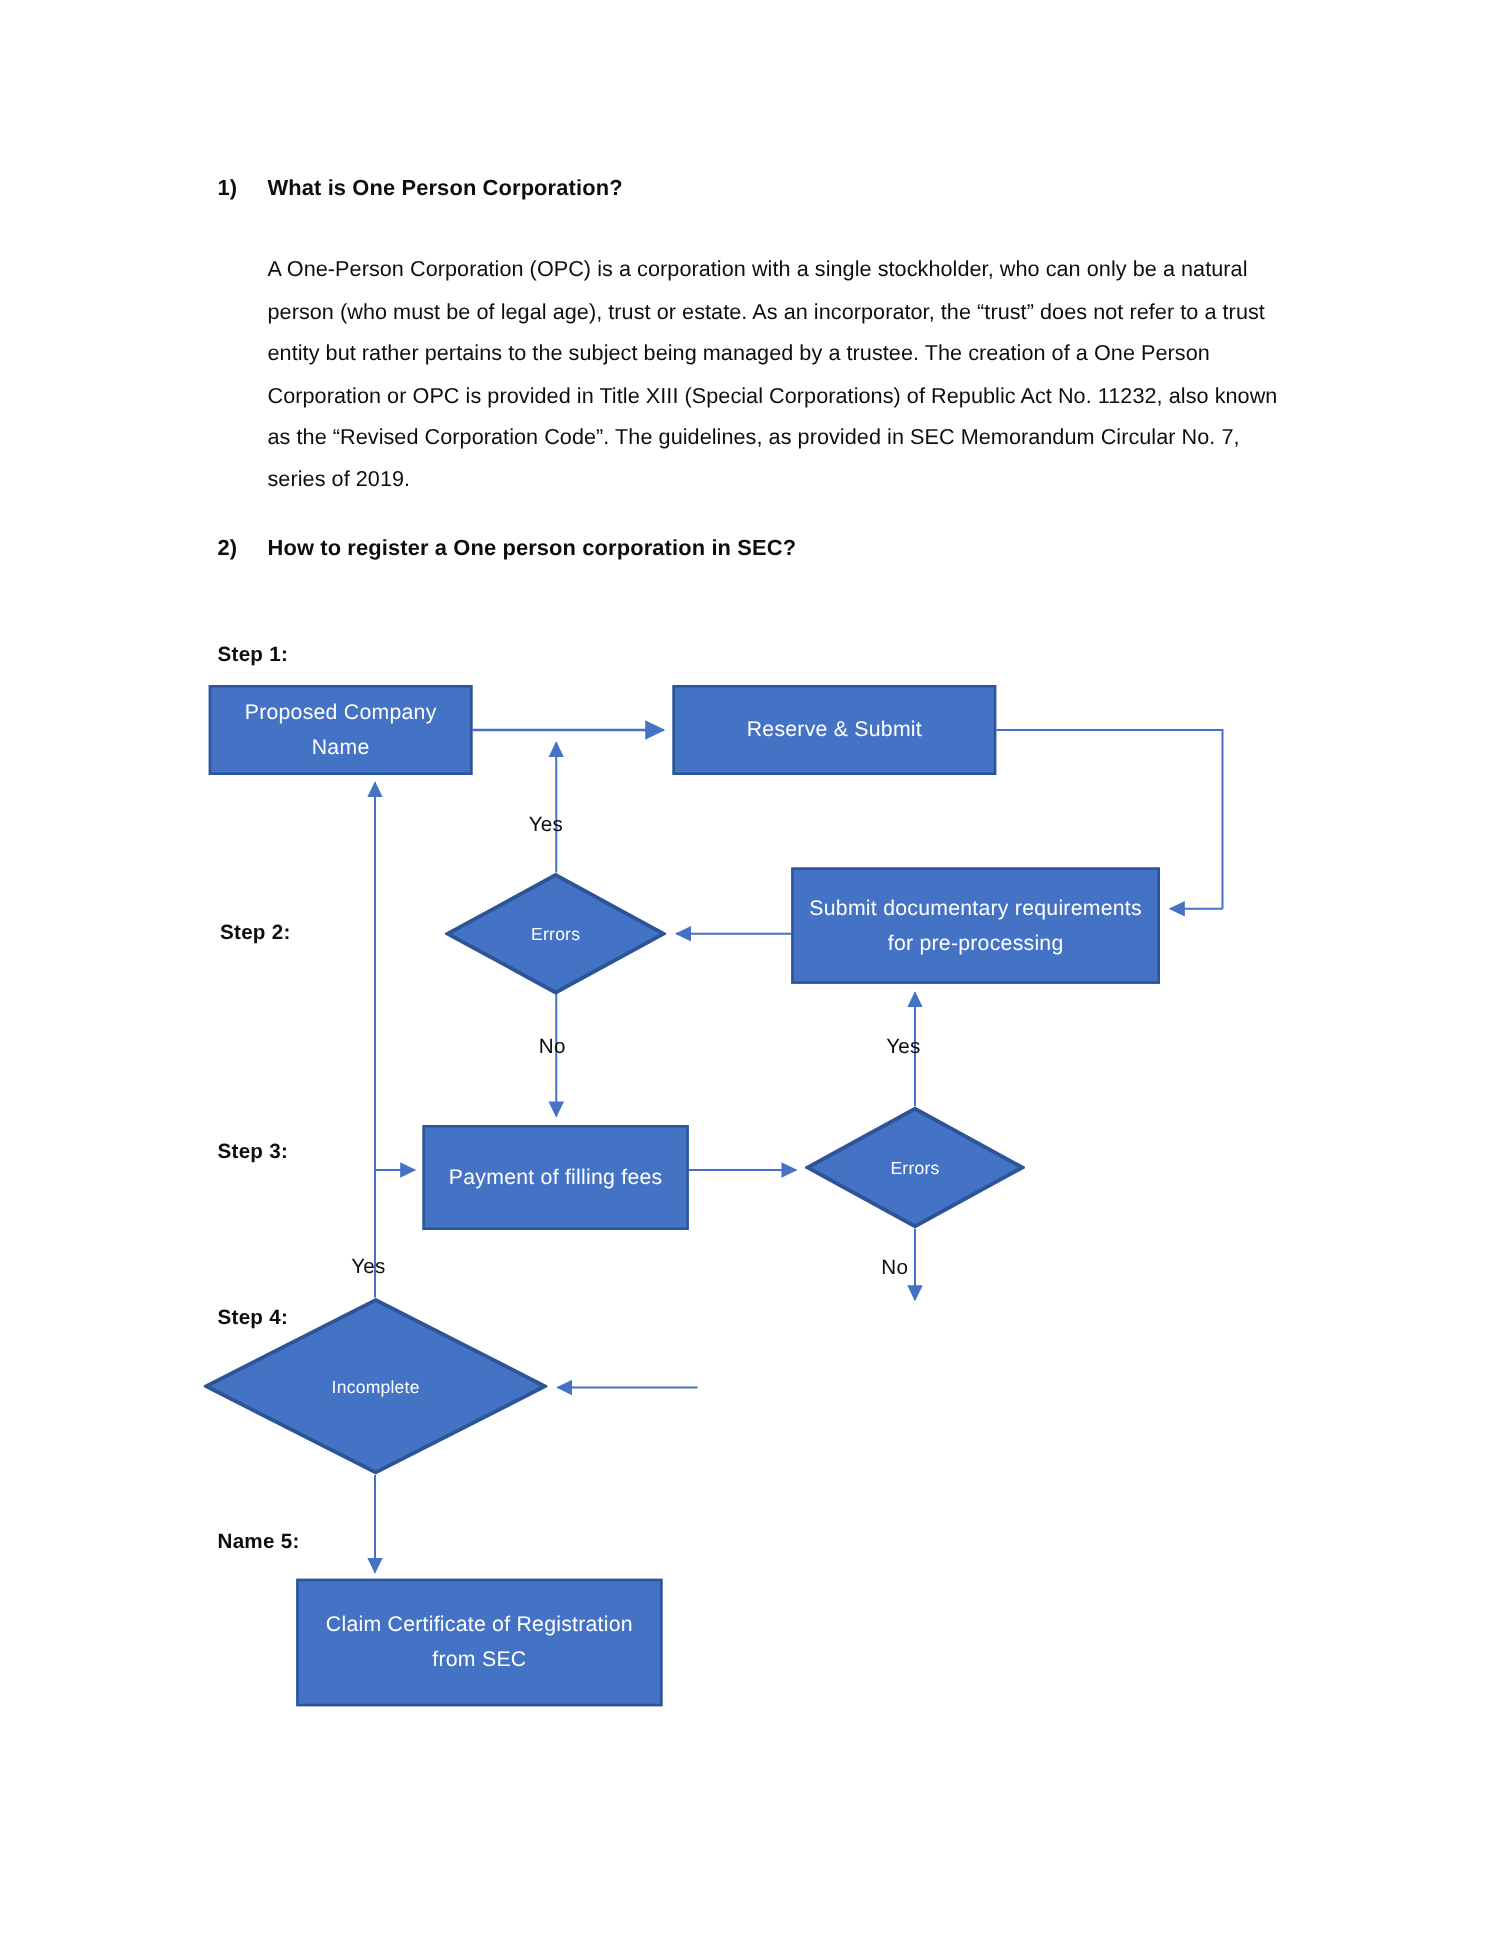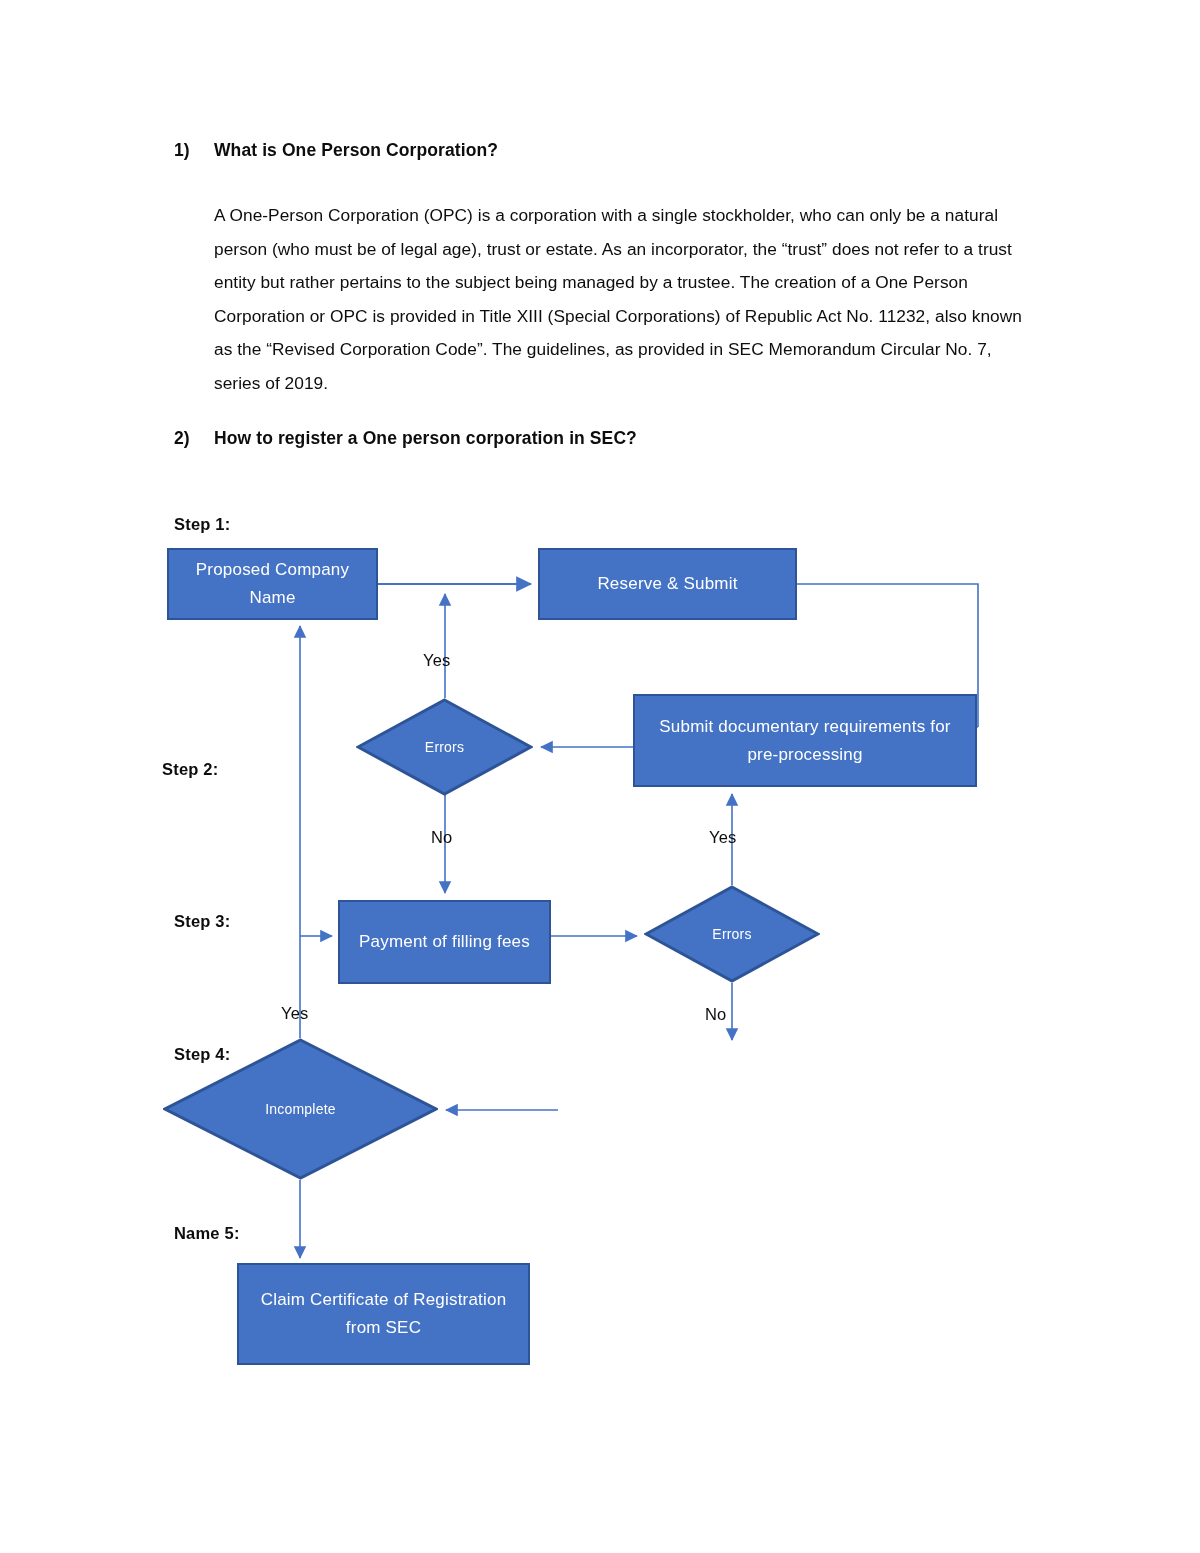--- a/index.html
+++ b/index.html
@@ -138,21 +138,21 @@
   <div class="para">A One-Person Corporation (OPC) is a corporation with a single stockholder, who can only be a natural person (who must be of legal age), trust or estate. As an incorporator, the “trust” does not refer to a trust entity but rather pertains to the subject being managed by a trustee. The creation of a One Person Corporation or OPC is provided in Title XIII (Special Corporations) of Republic Act No. 11232, also known as the “Revised Corporation Code”. The guidelines, as provided in SEC Memorandum Circular No. 7, series of 2019.</div>
 
   <div class="qitem" id="q2">
     <span class="qnum">2)</span>
     <span class="qtext">How to register a One person corporation in SEC?</span>
   </div>
 
   <div class="flow">
 
     <div class="step-label" style="left:174px; top:515px;">Step 1:</div>
-    <div class="step-label" style="left:162px; top:737px;margin-top:23px;">Step 2:</div>
+    <div class="step-label" style="left:176px; top:737px;">Step 2:</div>
     <div class="step-label" style="left:174px; top:912px;">Step 3:</div>
     <div class="step-label" style="left:174px; top:1045px;">Step 4:</div>
     <div class="step-label" style="left:174px; top:1224px;">Name 5:</div>
 
     <svg class="connectors" viewBox="0 0 1200 1553">
       <defs>
         <marker id="arrow" markerWidth="9" markerHeight="9" refX="7.4" refY="4.5" orient="auto" markerUnits="strokeWidth">
           <path d="M0,0.6 L8,4.5 L0,8.4 z" fill="#4472c4"></path>
         </marker>
       </defs>
@@ -192,21 +192,21 @@
     <div class="edge-label" style="left:281px; top:1004px;">Yes</div>
 
     <div class="node box" style="left:167px; top:548px; width:211px; height:72px;">
       <span>Proposed Company Name</span>
     </div>
 
     <div class="node box" style="left:538px; top:548px; width:259px; height:72px;">
       <span>Reserve &amp; Submit</span>
     </div>
 
-    <div class="node box" style="left:633px; top:694px; width:344px; height:93px;">
+    <div class="node box" style="left:633px; top:694px; width:295px; height:93px;">
       <span>Submit documentary requirements for pre-processing</span>
     </div>
 
     <div class="node box" style="left:338px; top:900px; width:213px; height:84px;">
       <span>Payment of filling fees</span>
     </div>
 
 
     <div class="node box" style="left:237px; top:1263px; width:293px; height:102px;">
       <span>Claim Certificate of Registration from SEC</span>

